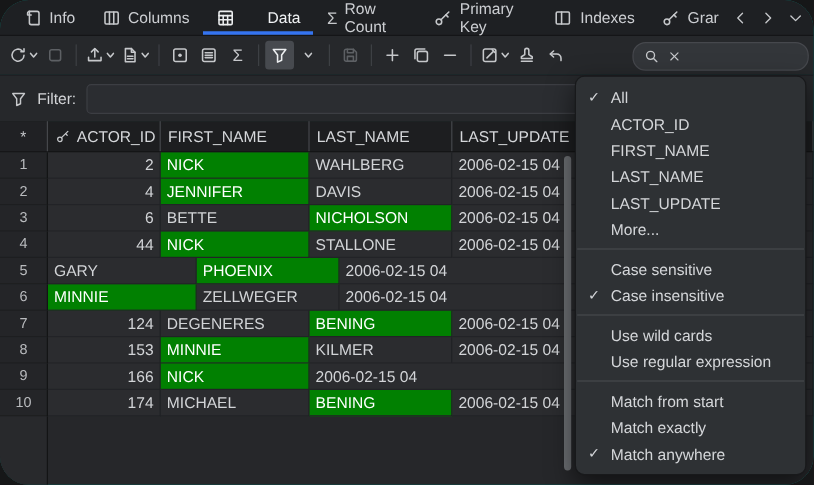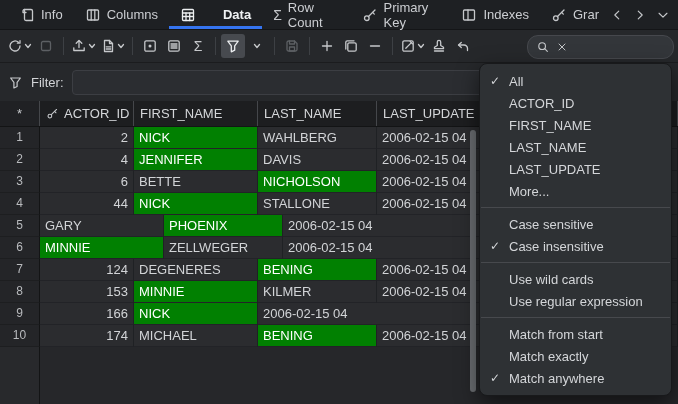--- a/index.html
+++ b/index.html
@@ -1,30 +1,30 @@
 <!DOCTYPE html>
 <html><head>
 <meta charset="utf-8">
 <style>
   * { margin:0; padding:0; box-sizing:border-box; }
   html,body { background:#161718; }
   .app{
     position:relative; width:678px; height:404px; overflow:hidden;
     background:#0f766e; font-family:"Liberation Sans","DejaVu Sans",sans-serif;
-    color:#d2d4d7; font-size:13px;
+    color:#d2d4d7; font-size:13px;border-radius:24px;
   }
   .icon svg{ fill:none; stroke:#c6c8cb; stroke-width:1.3; stroke-linecap:round; stroke-linejoin:round; display:block; }
   .icon.disabled svg{ stroke:#5d6064; }
   .icon.white svg{ stroke:#eceef0; }
 
   
   .tabbar{ position:absolute; top:0; left:0; right:0; height:30px; background:#1e2023;
     border-bottom:1px solid #141517; display:flex; align-items:stretch; padding-left:8px; }
   .tab{ display:flex; align-items:center; gap:6px; padding:0 11px; color:#ccced2; cursor:default; }
-  .tab.active{ color:#f0f2f4; font-weight:bold; box-shadow:inset 0 -3px 0 0 #3574f0;gap:27px; }
+  .tab.active{ color:#f0f2f4; font-weight:normal; box-shadow:inset 0 -3px 0 0 #3574f0;gap:27px; }
   .tabnav{ margin-left:auto; display:flex; align-items:center; gap:9px; padding-right:8px; }
   .sigma{ font-size:14px; color:#c6c8cb; line-height:1; }
 
   
   .toolbar{ position:absolute; top:30px; left:0; right:0; height:32px; background:#26282b;
     display:flex; align-items:center; padding:0 5px; }
   .tbtn{ height:24px; min-width:24px; padding:0 2px; border-radius:3px; display:flex; align-items:center; justify-content:center; gap:1px; }
   .tbtn.selected{ background:#474a4f; }
   .sep{ width:1px; height:18px; background:#3d4044; margin:0 5px; flex:none; }
 

